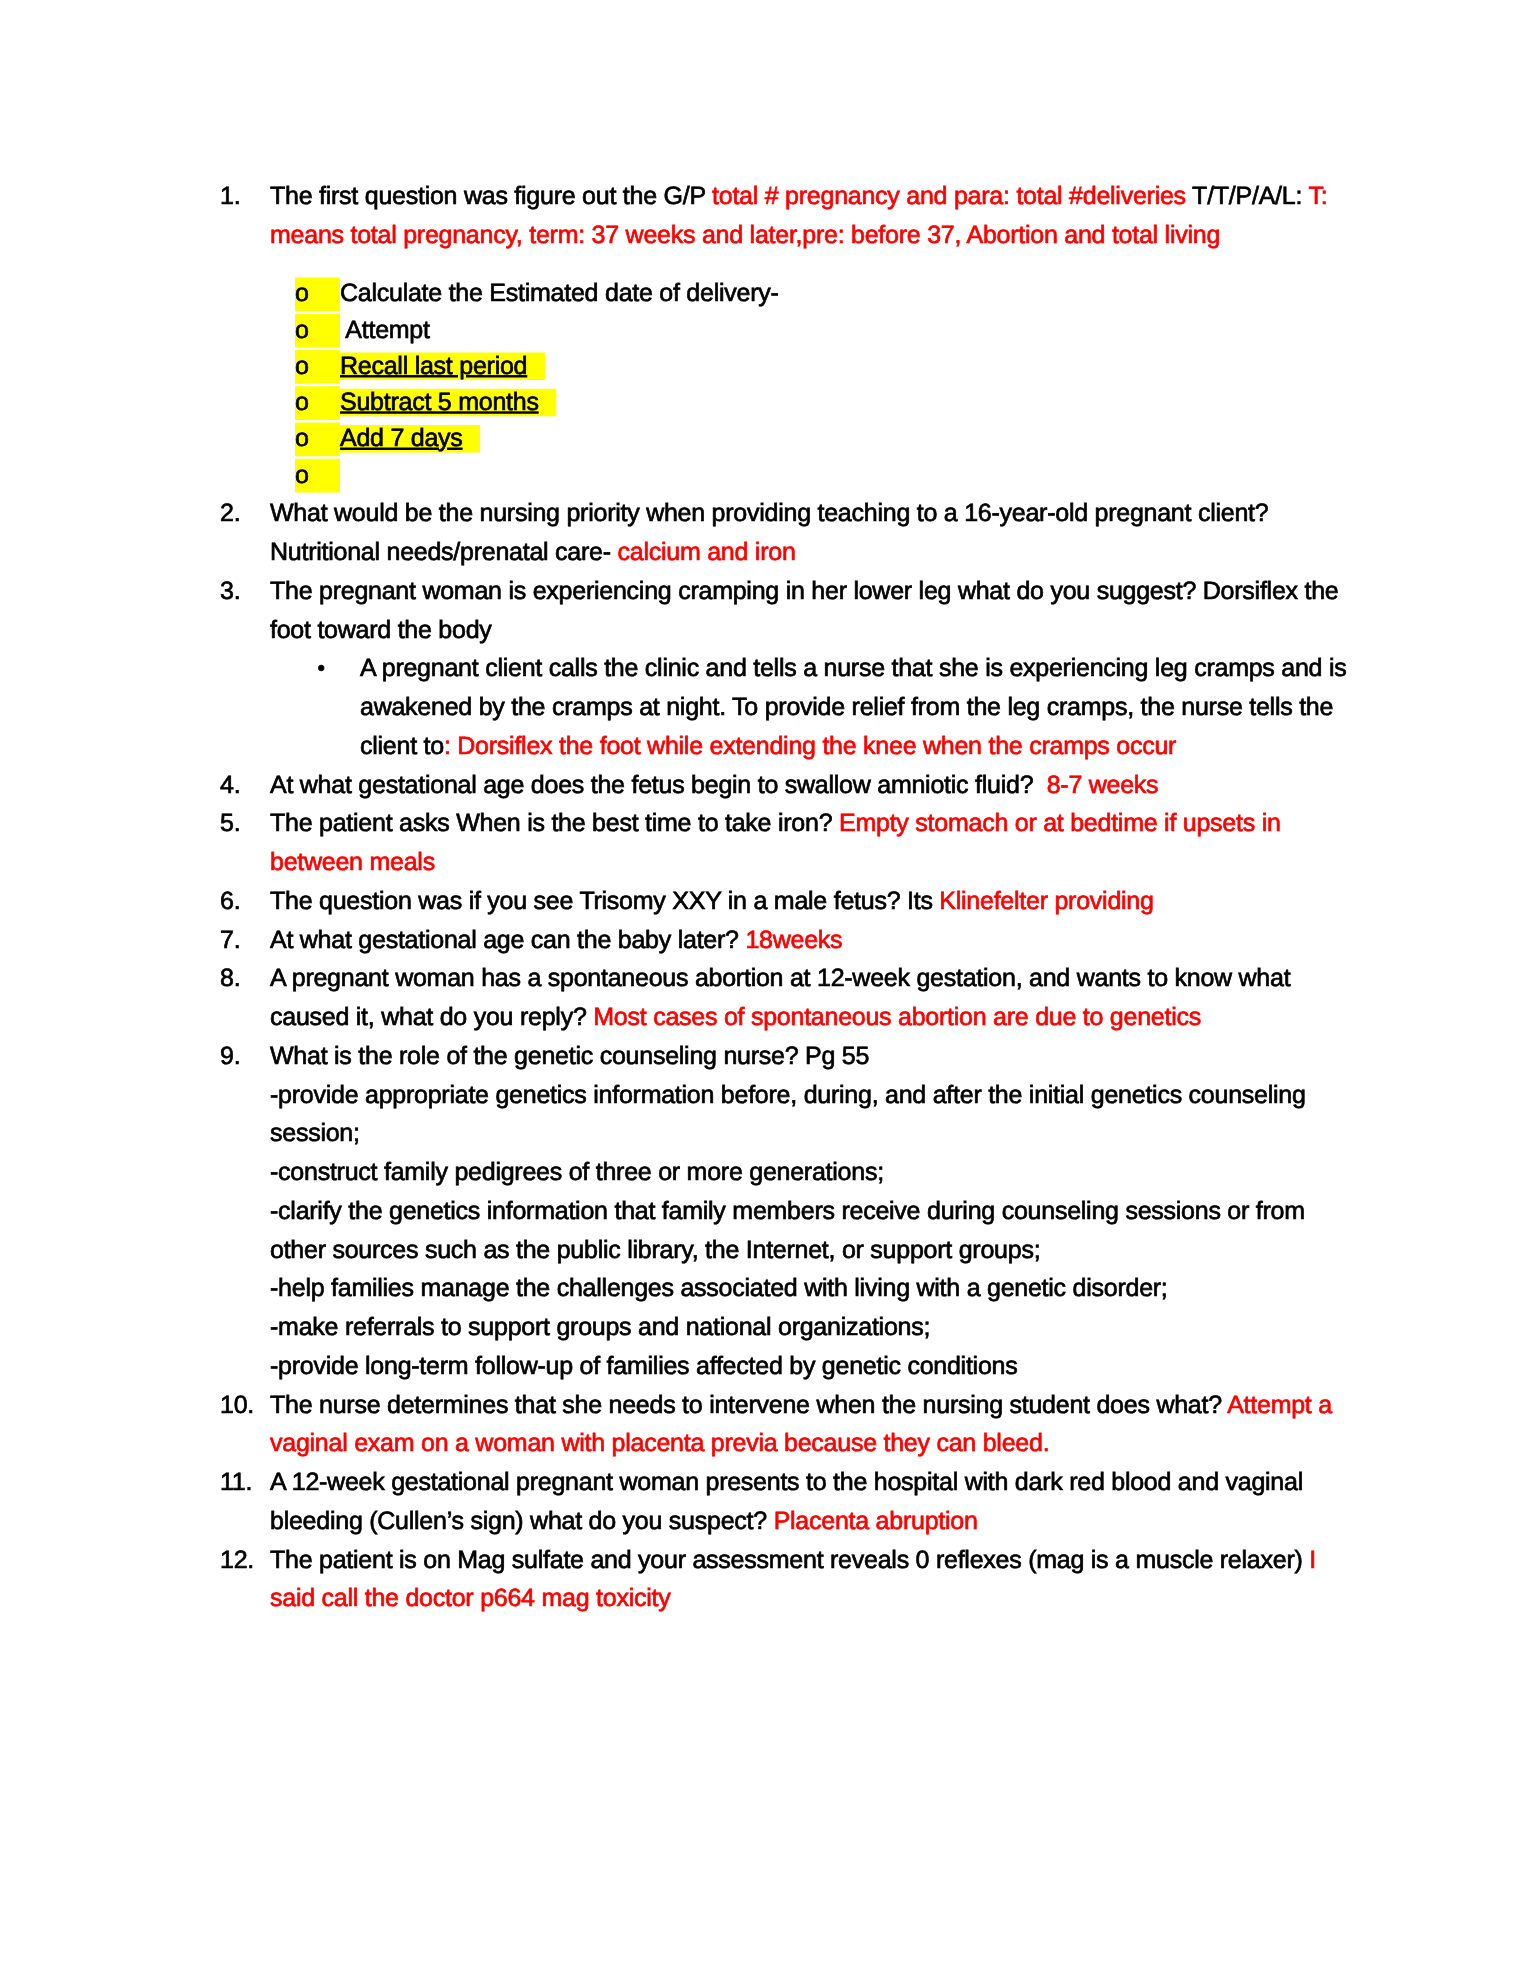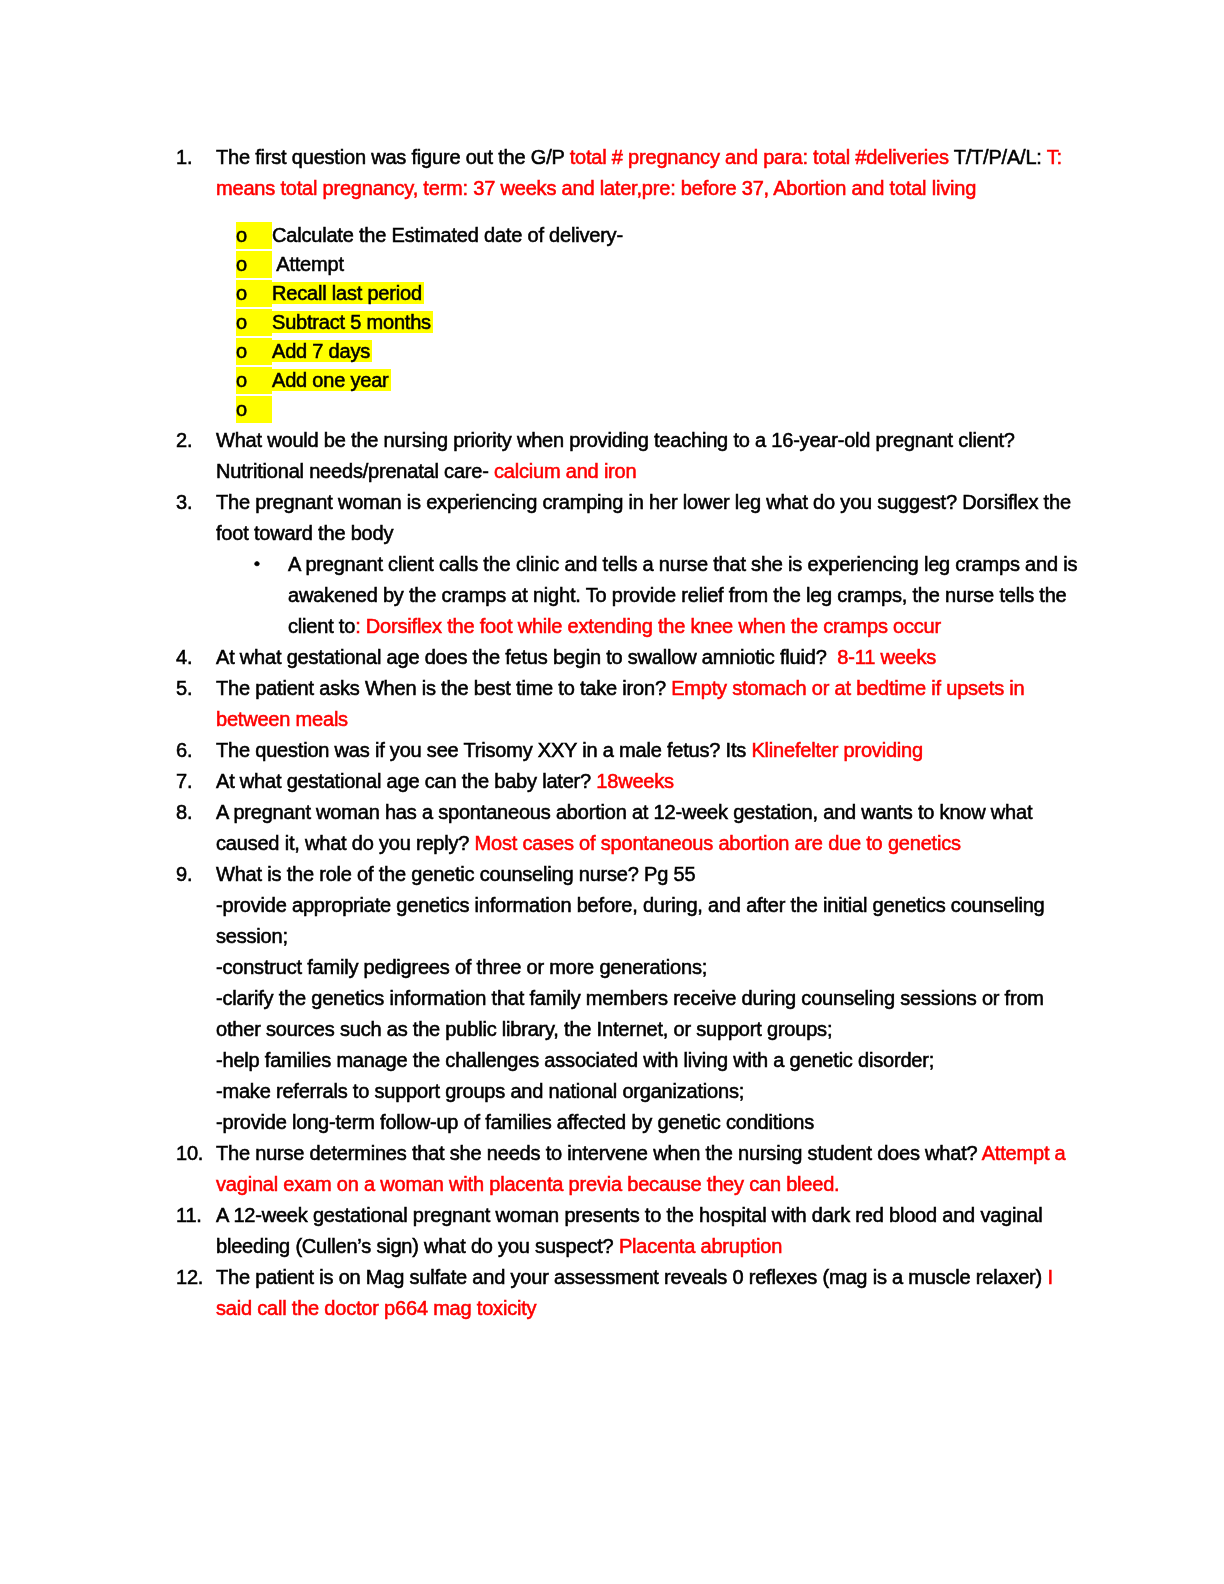--- a/index.html
+++ b/index.html
@@ -46,21 +46,22 @@
     white-space: nowrap;
   }
   .marker {
     display: inline-block;
     width: 36px;
     background: var(--hl, #ffff00);
   }
   .subtext { }
   .subtext.hl {
     background: var(--hl, #ffff00);
-    padding-right: 2px;
+    padding-right: 14px;
+    text-decoration: underline;
   }
 
   
   .bullet-row {
     position: relative;
     margin-left: 36px;
     padding-left: 36px;
   }
   .bullet-marker {
     position: absolute;
@@ -76,26 +77,25 @@
 <body>
 
 <div class="page" style="--page-bg: #ffffff; --ink: #000000; --red: #ff0000; --hl: #ffff00;">
   <div class="content">
       <div class="item"><span class="num">1.</span><span class="seg-black">The first question was figure out the G/P </span><span class="seg-red">total # pregnancy and para: total #deliveries </span><span class="seg-black">T/T/P/A/L: </span><span class="seg-red">T: means total pregnancy, term: 37 weeks and later,pre: before 37, Abortion and total living</span><div class="sublist">
           <div class="subrow"><span class="marker">o</span><span class="subtext">Calculate the Estimated date of delivery-</span></div>
           <div class="subrow"><span class="marker">o</span><span class="subtext"> Attempt</span></div>
           <div class="subrow"><span class="marker">o</span><span class="subtext hl">Recall last period</span></div>
           <div class="subrow"><span class="marker">o</span><span class="subtext hl">Subtract 5 months</span></div>
           <div class="subrow"><span class="marker">o</span><span class="subtext hl">Add 7 days</span></div>
-          <div class="subrow"><span class="marker">o</span><span class="subtext hl">Add one year</span></div>
           <div class="subrow"><span class="marker">o</span><span class="subtext"></span></div>
         </div></div>
       <div class="item"><span class="num">2.</span><span class="seg-black">What would be the nursing priority when providing teaching to a 16-year-old pregnant client? Nutritional needs/prenatal care- </span><span class="seg-red">calcium and iron</span></div>
       <div class="item"><span class="num">3.</span><span class="seg-black">The pregnant woman is experiencing cramping in her lower leg what do you suggest? Dorsiflex the foot toward the body</span><div class="bullet-row"><span class="bullet-marker">•</span><span class="seg-black">A pregnant client calls the clinic and tells a nurse that she is experiencing leg cramps and is awakened by the cramps at night. To provide relief from the leg cramps, the nurse tells the client to</span><span class="seg-red">: Dorsiflex the foot while extending the knee when the cramps occur</span></div></div>
-      <div class="item"><span class="num">4.</span><span class="seg-black">At what gestational age does the fetus begin to swallow amniotic fluid? &nbsp;</span><span class="seg-red">8-11 weeks</span></div>
+      <div class="item"><span class="num">4.</span><span class="seg-black">At what gestational age does the fetus begin to swallow amniotic fluid? &nbsp;</span><span class="seg-red">8-7 weeks</span></div>
       <div class="item"><span class="num">5.</span><span class="seg-black">The patient asks When is the best time to take iron? </span><span class="seg-red">Empty stomach or at bedtime if upsets in between meals</span></div>
       <div class="item"><span class="num">6.</span><span class="seg-black">The question was if you see Trisomy XXY in a male fetus? Its </span><span class="seg-red">Klinefelter providing</span></div>
       <div class="item"><span class="num">7.</span><span class="seg-black">At what gestational age can the baby later? </span><span class="seg-red">18weeks</span></div>
       <div class="item"><span class="num">8.</span><span class="seg-black">A pregnant woman has a spontaneous abortion at 12-week gestation, and wants to know what caused it, what do you reply? </span><span class="seg-red">Most cases of spontaneous abortion are due to genetics</span></div>
       <div class="item"><span class="num">9.</span><span class="seg-black">What is the role of the genetic counseling nurse? Pg 55</span><div class="line">-provide appropriate genetics information before, during, and after the initial genetics counseling session;</div><div class="line">-construct family pedigrees of three or more generations;</div><div class="line">-clarify the genetics information that family members receive during counseling sessions or from other sources such as the public library, the Internet, or support groups;</div><div class="line">-help families manage the challenges associated with living with a genetic disorder;</div><div class="line">-make referrals to support groups and national organizations;</div><div class="line">-provide long-term follow-up of families affected by genetic conditions</div></div>
       <div class="item"><span class="num">10.</span><span class="seg-black">The nurse determines that she needs to intervene when the nursing student does what? </span><span class="seg-red">Attempt a vaginal exam on a woman with placenta previa because they can bleed.</span></div>
       <div class="item"><span class="num">11.</span><span class="seg-black">A 12-week gestational pregnant woman presents to the hospital with dark red blood and vaginal bleeding (Cullen’s sign) what do you suspect? </span><span class="seg-red">Placenta abruption</span></div>
       <div class="item"><span class="num">12.</span><span class="seg-black">The patient is on Mag sulfate and your assessment reveals 0 reflexes (mag is a muscle relaxer) </span><span class="seg-red">I said call the doctor p664 mag toxicity</span></div>
     </div>
 </div>

